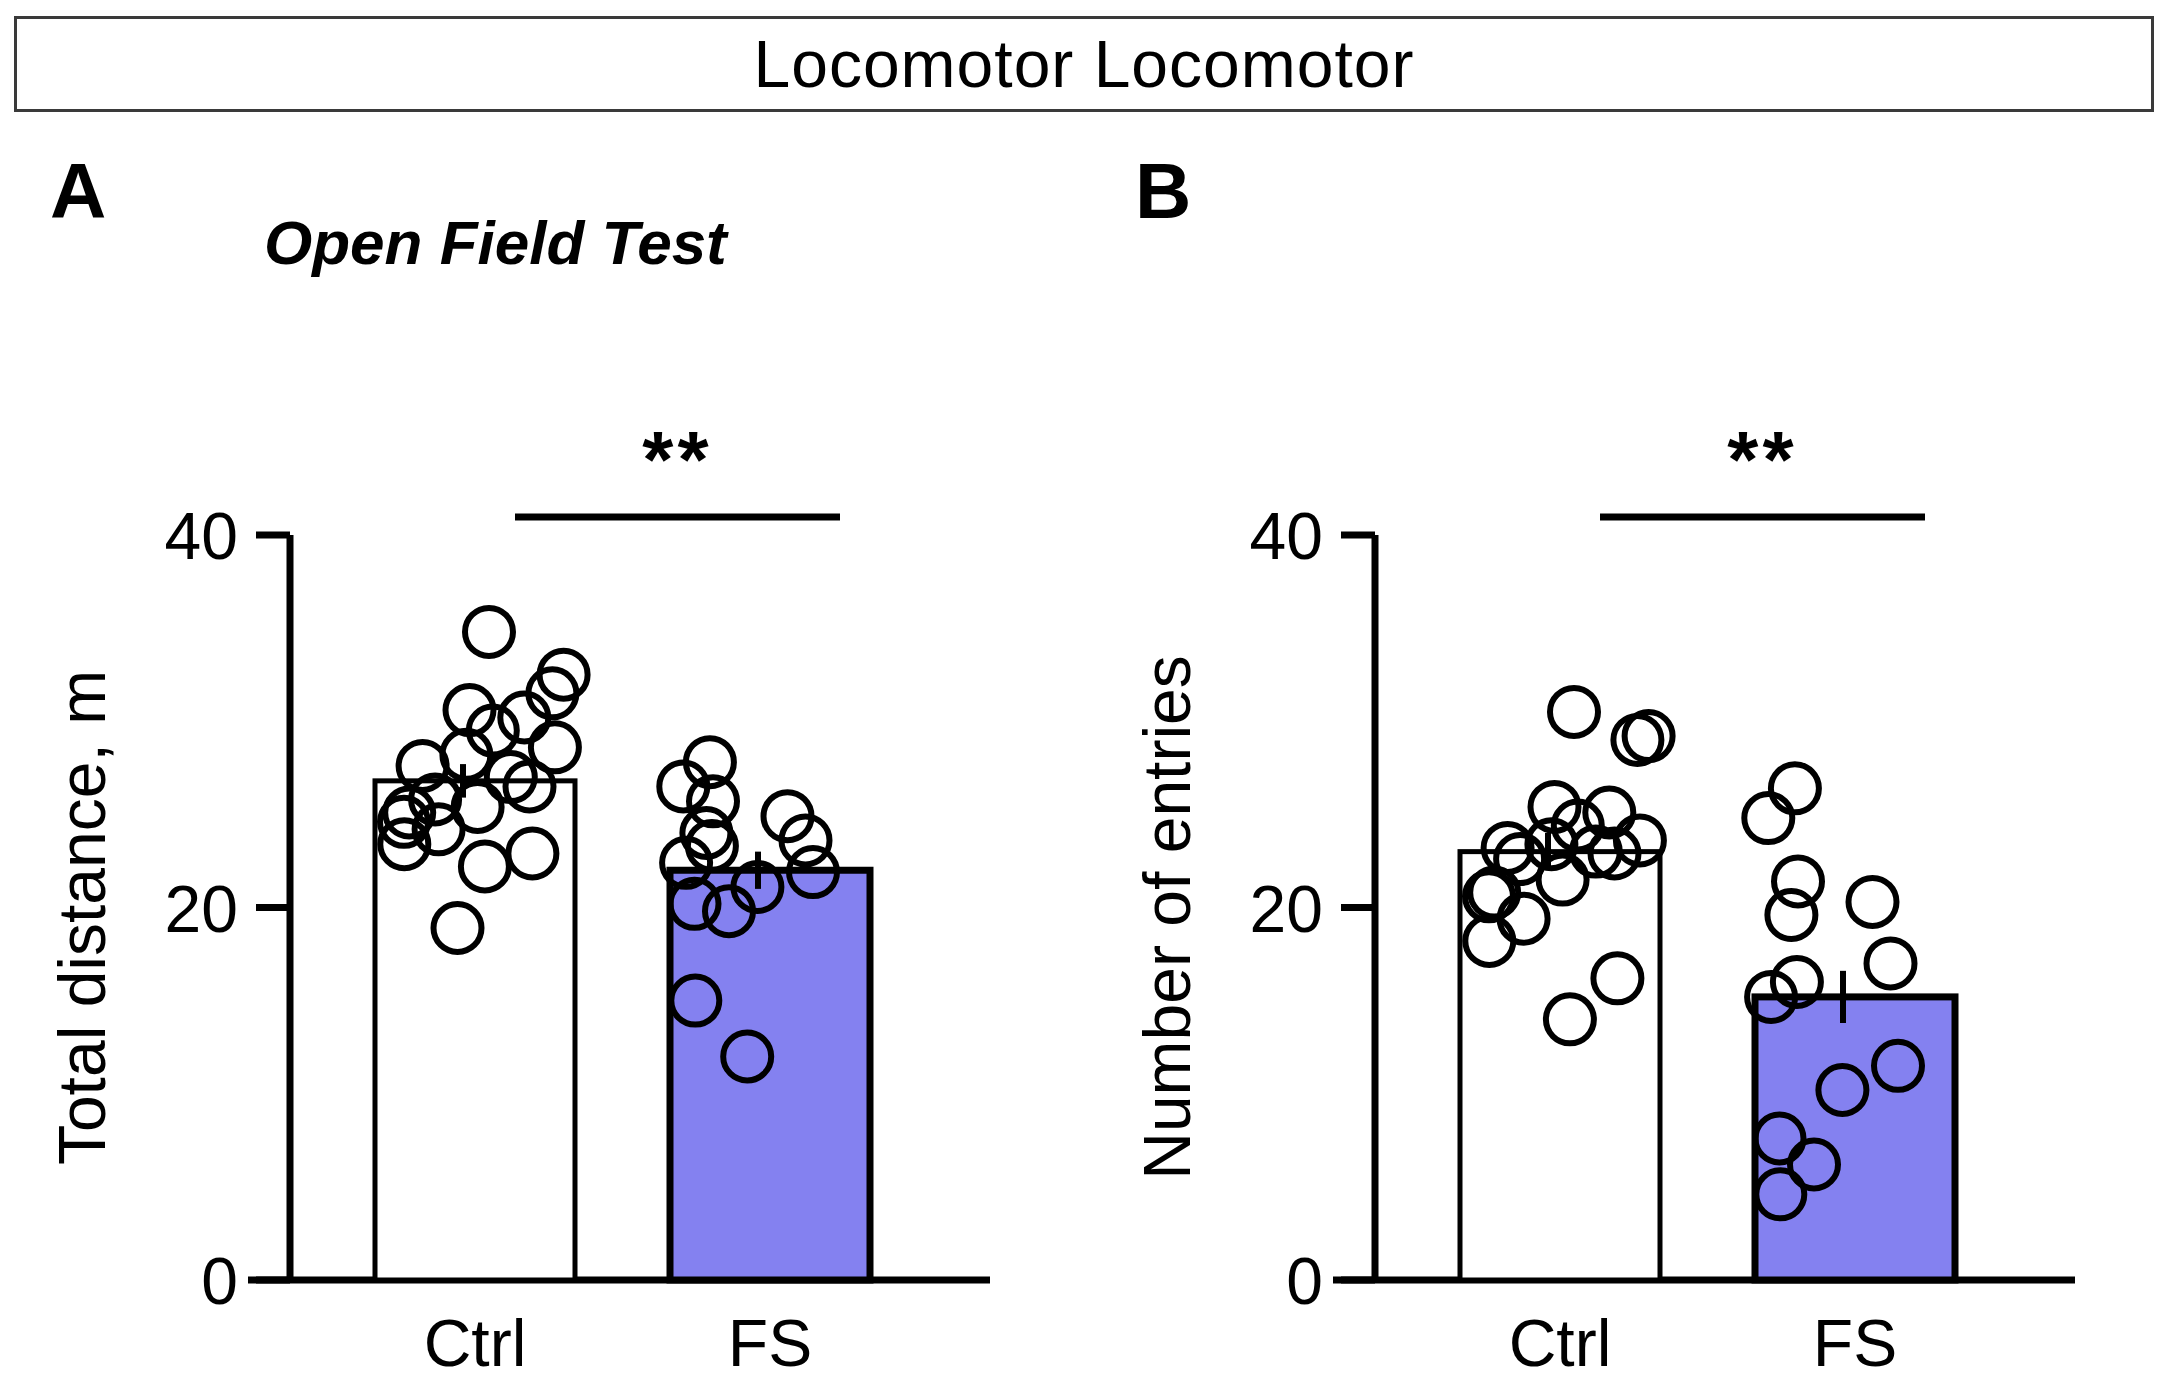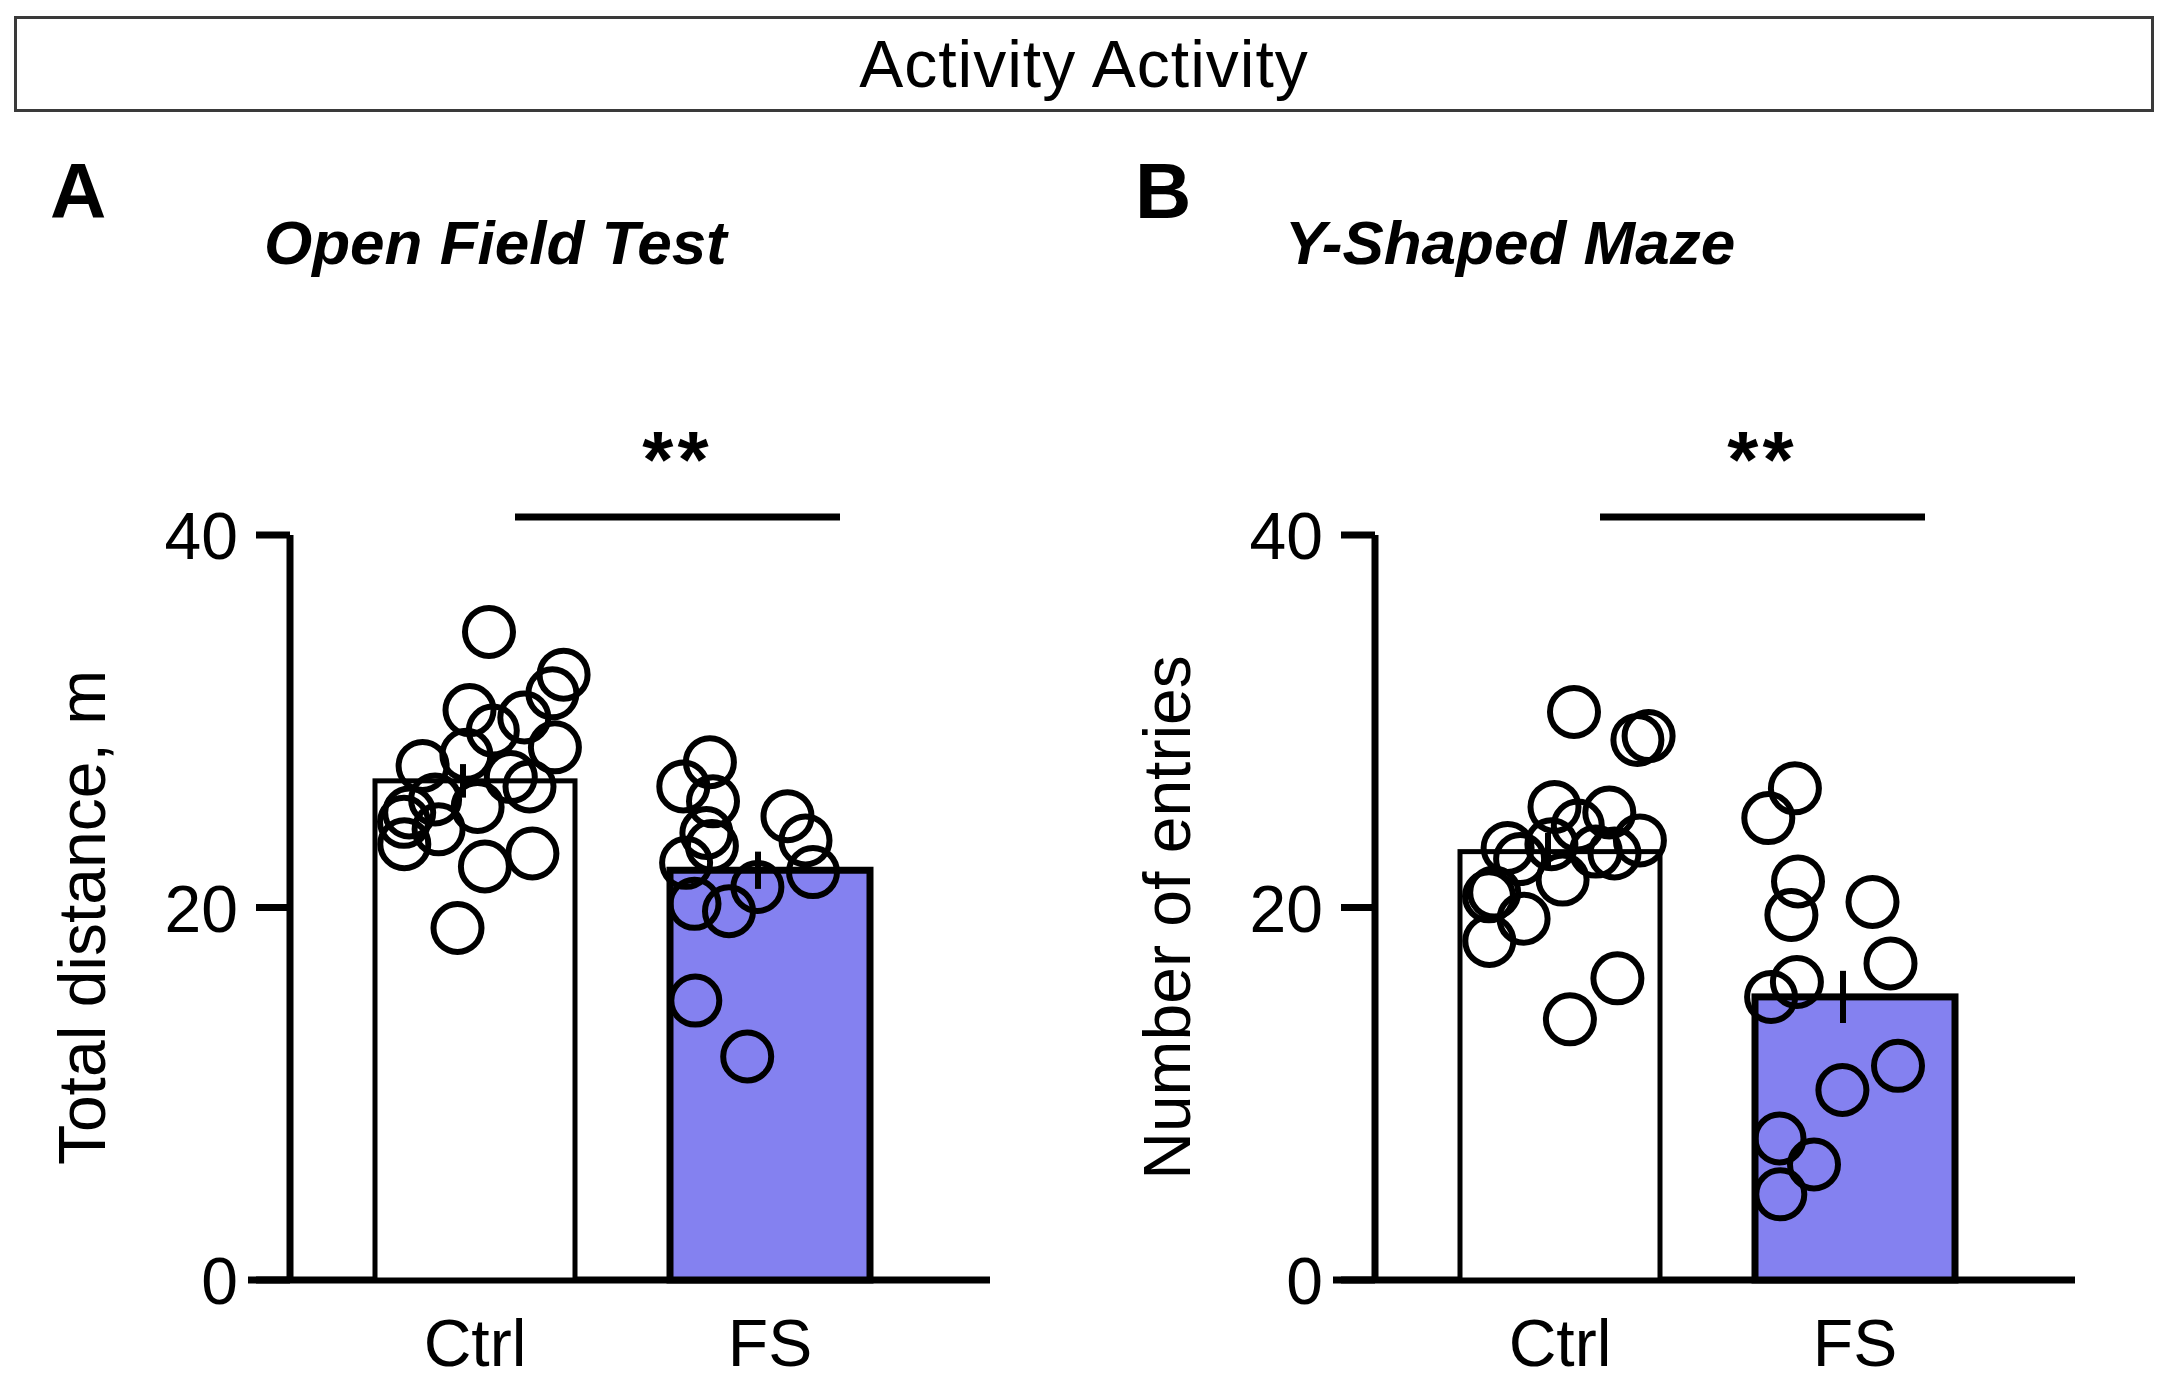--- a/index.html
+++ b/index.html
@@ -111,21 +111,21 @@
   .bar-open { fill: #ffffff; stroke: #000000; stroke-width: 5; }
   .bar-fill { stroke: #000000; stroke-width: 7; }
   .errbar { stroke: #000; stroke-width: 6; }
   .dot { fill: none; stroke: #000; stroke-width: 6; }
   .sig-line { stroke: #000; stroke-width: 7; }
 </style>
 </head>
 <body>
 
 <div id="header-banner">
-  <div id="header-title">Activity Activity</div>
+  <div id="header-title">Locomotor Locomotor</div>
 </div>
 
 <div class="panel" id="panel-a">
   <div class="panel-letter">A</div>
   <div class="panel-title">Open Field Test</div>
   <svg class="plot-svg" id="svg-a" viewBox="0 0 1080 1260">
       <line x1="290" y1="405" x2="290" y2="1150" class="axis-line"></line>
       <line x1="248" y1="1150" x2="990" y2="1150" class="axis-line"></line>
       <line x1="256" y1="1150" x2="290" y2="1150" class="tick-mark"></line>
       <text x="238" y="1174" class="tick-label">0</text>
@@ -178,21 +178,20 @@
       </g>
       <line x1="515" y1="387" x2="840" y2="387" class="sig-line"></line>
       <text x="677.5" y="357" class="sig-star">**</text>
       <text x="475" y="1236" class="cat-label">Ctrl</text>
       <text x="770" y="1236" class="cat-label">FS</text>
     </svg>
 </div>
 
 <div class="panel" id="panel-b">
   <div class="panel-letter">B</div>
-  <div class="panel-title">Y-Shaped Maze</div>
   <svg class="plot-svg" id="svg-b" viewBox="0 0 1080 1260">
       <line x1="290" y1="405" x2="290" y2="1150" class="axis-line"></line>
       <line x1="248" y1="1150" x2="990" y2="1150" class="axis-line"></line>
       <line x1="256" y1="1150" x2="290" y2="1150" class="tick-mark"></line>
       <text x="238" y="1174" class="tick-label">0</text>
       <line x1="256" y1="777.5" x2="290" y2="777.5" class="tick-mark"></line>
       <text x="238" y="801.5" class="tick-label">20</text>
       <line x1="256" y1="405" x2="290" y2="405" class="tick-mark"></line>
       <text x="238" y="429" class="tick-label">40</text>
       <text x="0" y="0" transform="translate(105,787.5) rotate(-90)" text-anchor="middle" class="axis-title">Number of entries</text>

